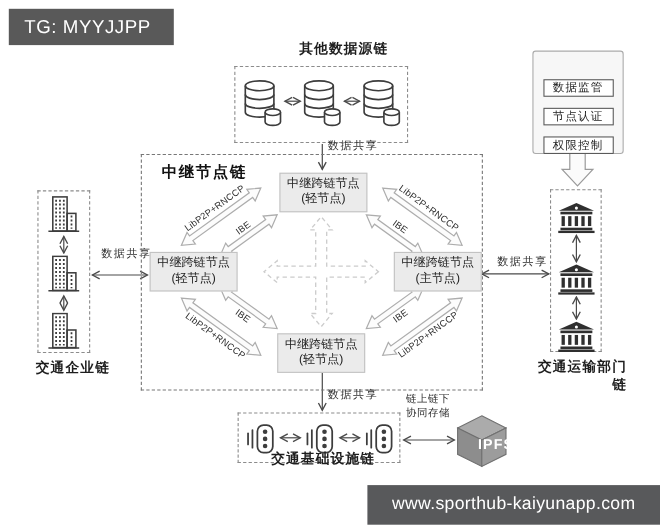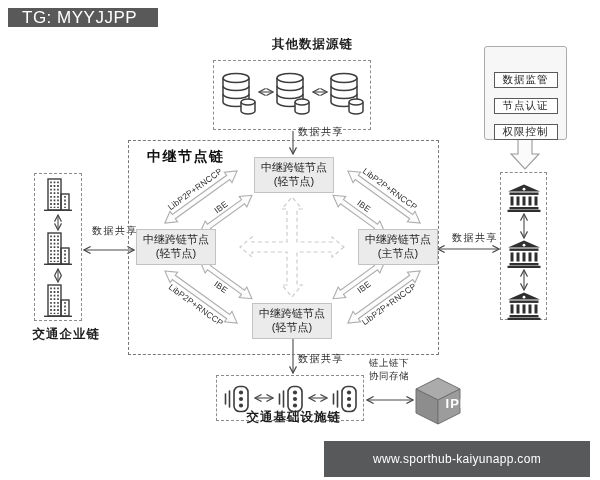--- a/index.html
+++ b/index.html
@@ -1,43 +1,43 @@
 <!DOCTYPE html>
 <html><head>
 <meta charset="utf-8">
 <style>
   html,body{margin:0;padding:0;background:#fff;}
   .stage{position:relative;width:600px;height:480px;background:#ffffff;overflow:hidden;
          font-family:"Liberation Sans","DejaVu Sans",sans-serif;color:#222;}
   .layer{position:absolute;left:0;top:0;}
-  .badge{position:absolute;left:8px;top:8px;width:150px;height:19px;background:#595959;color:#fff;
+  .badge{position:absolute;left:8px;top:8px;width:150px;height:33px;background:#595959;color:#fff;
          display:flex;align-items:center;padding-left:14px;font-size:17px;letter-spacing:.5px;box-sizing:border-box;}
-  .site-bar{position:absolute;left:324px;top:441px;width:266px;height:36px;background:#58595b;color:#fff;
-         display:flex;align-items:center;justify-content:center;font-size:12px;letter-spacing:.3px;}
+  .site-bar{position:absolute;left:334px;top:441px;width:266px;height:36px;background:#58595b;color:#fff;
+         display:flex;align-items:center;justify-content:center;font-size:16px;letter-spacing:.3px;}
   .dashed-box{position:absolute;border:1px dashed #8c8c8c;box-sizing:border-box;}
   .b-other{left:213px;top:60px;width:158px;height:70px;}
   .b-ent{left:34px;top:173px;width:48px;height:148px;}
   .b-dept{left:500px;top:172px;width:47px;height:148px;}
   .b-infra{left:216px;top:375px;width:148px;height:46px;}
   .b-relay{left:128px;top:140px;width:311px;height:215px;border:1.5px dashed #777;}
   .chain-title{position:absolute;font-size:12.5px;font-weight:600;letter-spacing:1px;text-align:right;color:#1e1e1e;}
   .relay-title{position:absolute;left:147px;top:148px;font-size:14px;font-weight:700;letter-spacing:1.5px;color:#111;}
   .node{position:absolute;width:78px;height:34px;background:#ebebeb;border:1px solid #c3c3c3;
         display:flex;flex-direction:column;justify-content:center;align-items:center;
         font-size:11px;line-height:1.25;color:#222;text-align:center;}
   .share-label{position:absolute;font-size:10px;color:#2e2e2e;letter-spacing:1.5px;white-space:nowrap;}
   .diag-label{position:absolute;transform:translate(-50%,-50%) rotate(var(--r));
         font-size:8.5px;color:#2e2e2e;white-space:nowrap;letter-spacing:.2px;}
   .gov-panel{position:absolute;left:484px;top:46px;width:83px;height:94px;border:1px solid #ababab;
         background:#f7f7f7;border-radius:3px;display:flex;flex-direction:column;align-items:center;
         padding-top:25px;box-sizing:border-box;gap:10px;}
   .gov-item{width:64px;height:20px;background:#fff;border:1px solid #5a5a5a;display:flex;
         align-items:center;justify-content:center;font-size:10.5px;letter-spacing:1px;color:#1e1e1e;box-sizing:border-box;}
   .icon{position:absolute;}
-  .ipfs-label{position:absolute;left:439px;top:396px;width:46px;text-align:center;
+  .ipfs-label{position:absolute;left:428px;top:396px;width:46px;text-align:center;
         font-size:13px;font-weight:700;color:#fff;letter-spacing:1px;}
   .storage-label{position:absolute;left:363px;top:357px;width:52px;text-align:center;
         font-size:9.5px;line-height:1.35;color:#2e2e2e;letter-spacing:.5px;}
 </style>
 </head>
 <body>
 
 <div class="stage">
 
   <svg class="layer" width="600" height="480">
@@ -168,20 +168,21 @@
   <div class="dashed-box b-dept"></div>
   <svg class="icon" style="left:507px;top:184px" width="34" height="28">
       <use href="#sym-bank"></use>
     </svg>
   <svg class="icon" style="left:507px;top:240px" width="34" height="28">
       <use href="#sym-bank"></use>
     </svg>
   <svg class="icon" style="left:507px;top:292px" width="34" height="28">
       <use href="#sym-bank"></use>
     </svg>
+  <div class="chain-title" style="left:478px;top:325px;width:92px">交通运输部门链</div>
   <div class="share-label" style="left:452px;top:231px">数据共享</div>
 
   <div class="dashed-box b-relay"></div>
   <div class="relay-title">中继节点链</div>
 
   <div class="node" style="left:254px;top:157px">
     <span>中继跨链节点</span>
     <span>(轻节点)</span>
   </div>
   <div class="node" style="left:136px;top:229px">

